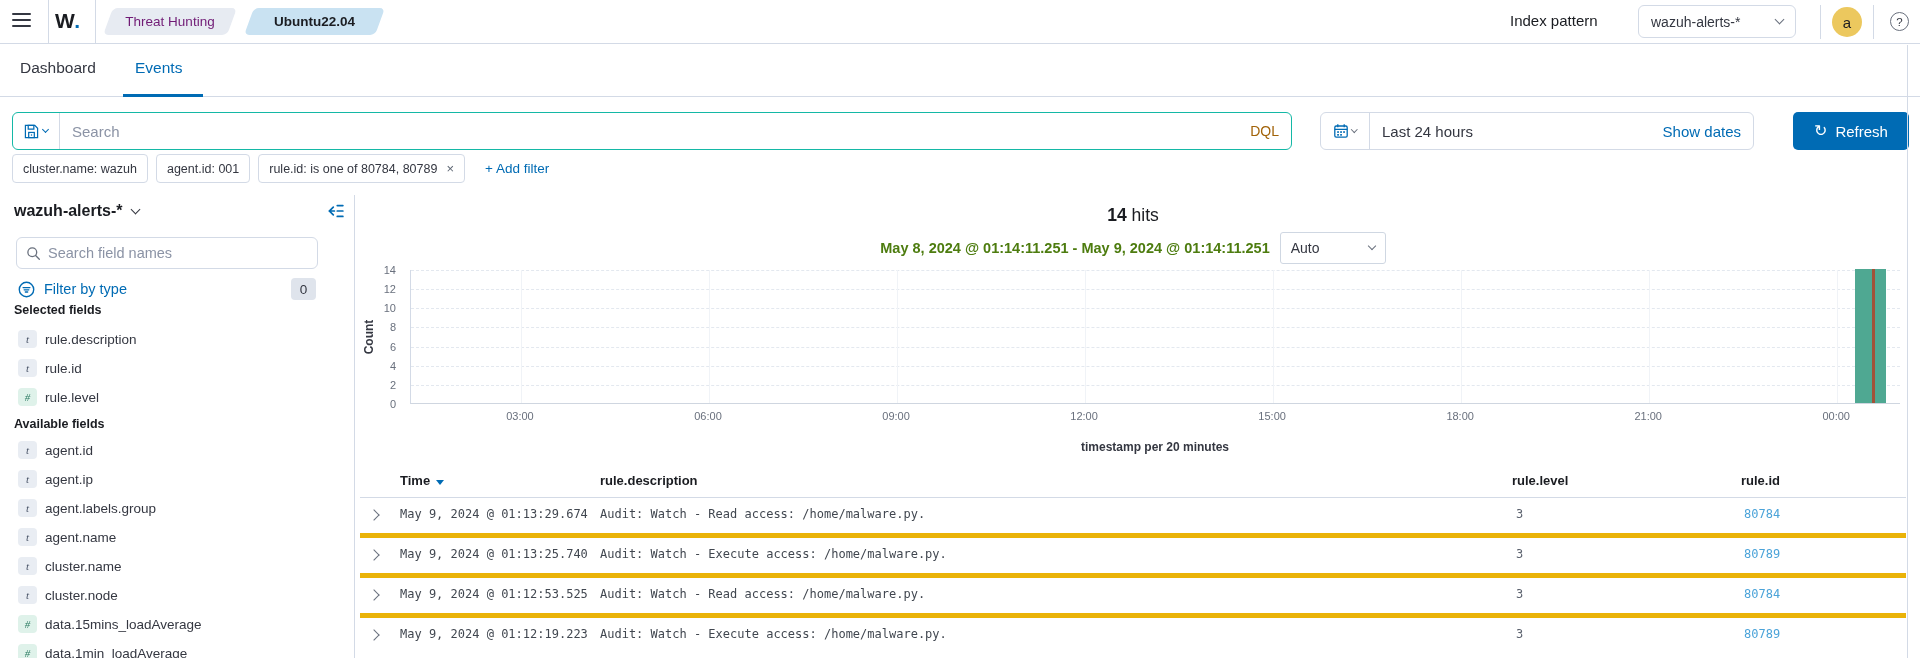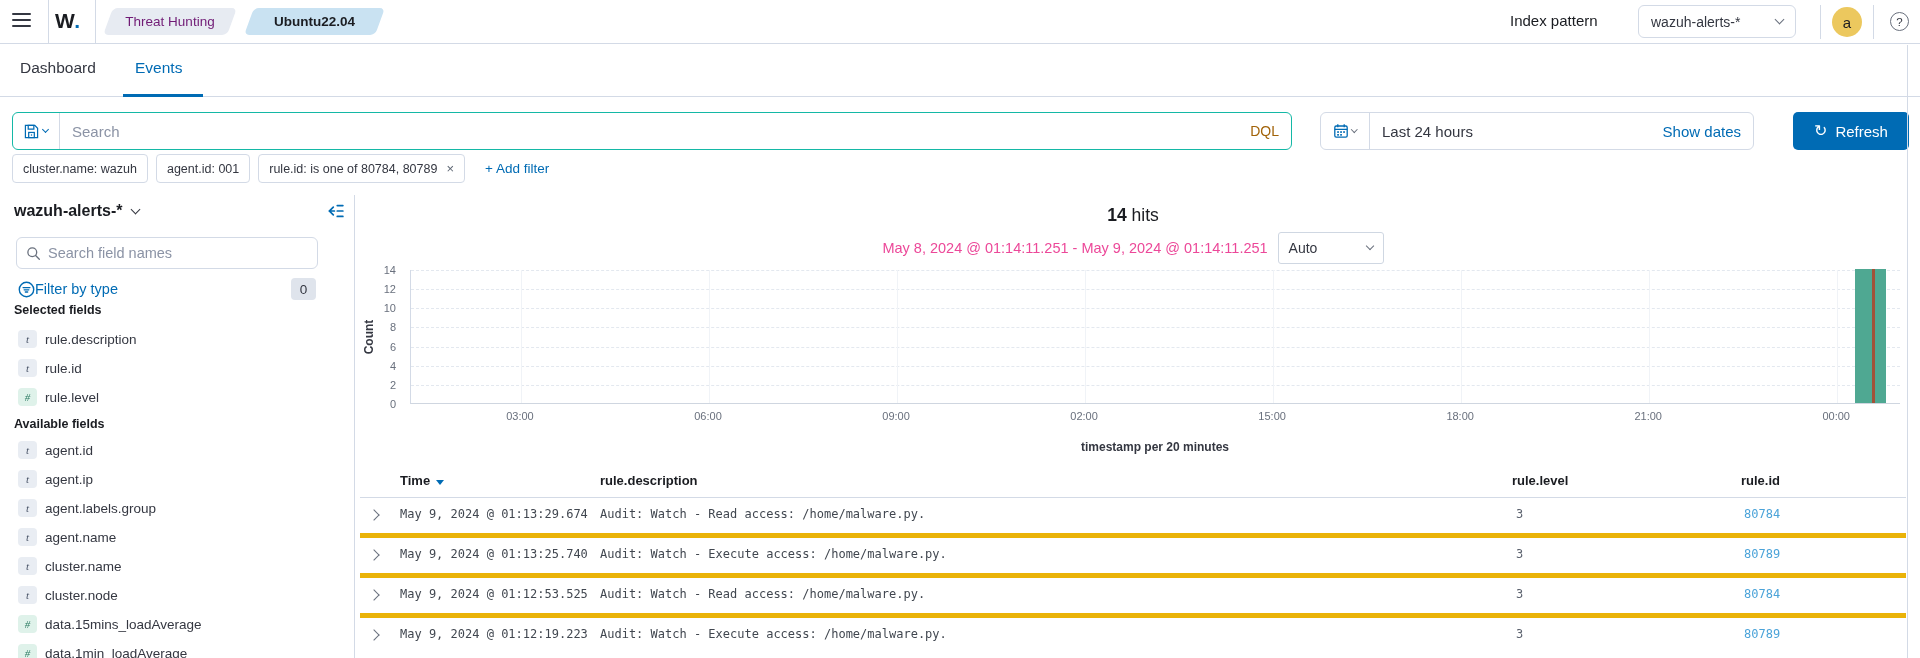--- a/index.html
+++ b/index.html
@@ -72,37 +72,37 @@
   .sb-title { position:absolute; left:14px; top:198px; height:26px; display:flex; align-items:center; gap:10px;
     font-size:16px; font-weight:bold; color:#1a1c21; cursor:pointer; }
   .sb-title .chev { color:#343741; }
   .sb-collapse { position:absolute; left:326px; top:202px; width:18px; height:18px; color:#006bb4; cursor:pointer; }
   .sb-search { position:absolute; left:16px; top:237px; width:302px; height:32px; border:1px solid #d3dae6;
     border-radius:6px; background:#fff; display:flex; align-items:center; padding:0 9px; gap:7px; }
   .sb-search input { border:none; outline:none; flex:1; font-size:14.5px; color:#343741;
     font-family:"Liberation Sans",sans-serif; background:transparent; }
   .sb-search input::placeholder { color:#8b93a5; }
   .filter-type { position:absolute; left:18px; top:276px; height:26px; display:flex; align-items:center;
-    color:#006bb4; font-size:14.5px; cursor:pointer; }
+    gap:9px; color:#006bb4; font-size:14.5px; cursor:pointer; }
   .count-badge { position:absolute; left:291px; top:278px; width:25px; height:22px; background:#dfe4ec;
     border-radius:4px; color:#343741; font-size:13.5px; display:flex; align-items:center; justify-content:center; }
   .field-header { position:absolute; left:14px; font-size:12.5px; font-weight:bold; color:#1a1c21; }
   .field-item { position:absolute; left:18px; height:20px; display:flex; align-items:center; gap:8px; cursor:pointer; }
   .fbadge { width:19px; height:18px; border-radius:4px; font-size:11px; font-style:italic;
     font-family:"Liberation Serif",serif; display:flex; align-items:center; justify-content:center; }
   .fbadge.t { background:#e9edf3; color:#4a5568; }
   .fbadge.num { background:#dff2ea; color:#2e7d64; }
   .fname { font-size:13.5px; color:#343741; }
 
   
   .hits-title { position:absolute; left:360px; top:205px; width:1546px; text-align:center; font-size:17.5px; color:#1a1c21; }
   .hits-title b { font-weight:bold; }
   .range-row { position:absolute; left:360px; top:231px; width:1546px; height:33px; display:flex;
     align-items:center; justify-content:center; gap:10px; }
-  .range-text { font-size:14.5px; font-weight:400; color:#ec4899; }
+  .range-text { font-size:14.5px; font-weight:700; color:#4d7c0f; }
   .interval-select { width:106px; height:32px; border:1px solid #cfd7e2; border-radius:3px; background:#fff;
     display:flex; align-items:center; padding:0 10px; font-size:14px; cursor:pointer; }
   .interval-select .chev { margin-left:auto; color:#69707d; width:6px; height:6px; }
 
   
   .count-label { position:absolute; left:352px; top:330px; font-size:12px; font-weight:bold; color:#343741;
     transform:rotate(-90deg); transform-origin:center; }
   .yaxis { position:absolute; left:355px; top:270px; width:49px; height:134px; }
   .ytick { position:absolute; right:8px; font-size:11px; color:#69707d; }
   .plot { position:absolute; left:410px; top:270px; width:1490px; height:134px;
@@ -341,21 +341,21 @@
     <div class="vgrid" style="left: 1050.15px;"></div>
     <div class="vgrid" style="left: 1238.19px;"></div>
     <div class="vgrid" style="left: 1426.23px;"></div>
     <div class="bar" style="left: 1443.96px; width: 30.992px; height: 134px; background: rgb(79, 168, 146);"></div>
     <div class="marker" style="left: 1460.94px; height: 134px; background: rgb(163, 81, 56);"></div>
   </div>
 <div class="xaxis">
     <div class="xtick" style="left: 109.962px;">03:00</div>
     <div class="xtick" style="left: 298px;">06:00</div>
     <div class="xtick" style="left: 486.038px;">09:00</div>
-    <div class="xtick" style="left: 674.076px;">02:00</div>
+    <div class="xtick" style="left: 674.076px;">12:00</div>
     <div class="xtick" style="left: 862.114px;">15:00</div>
     <div class="xtick" style="left: 1050.15px;">18:00</div>
     <div class="xtick" style="left: 1238.19px;">21:00</div>
     <div class="xtick" style="left: 1426.23px;">00:00</div>
   </div>
 <div class="xaxis-label">timestamp per 20 minutes</div>
 
 <div class="thead">
   <div class="th" style="left:40px">
     <span>Time</span><span class="sort-arrow"></span>

